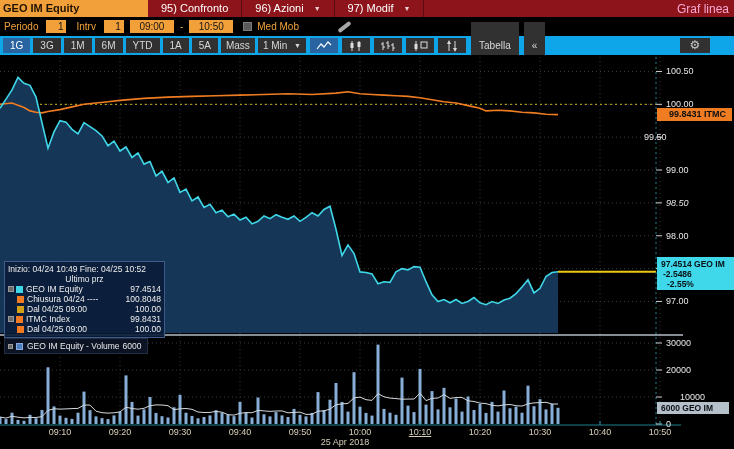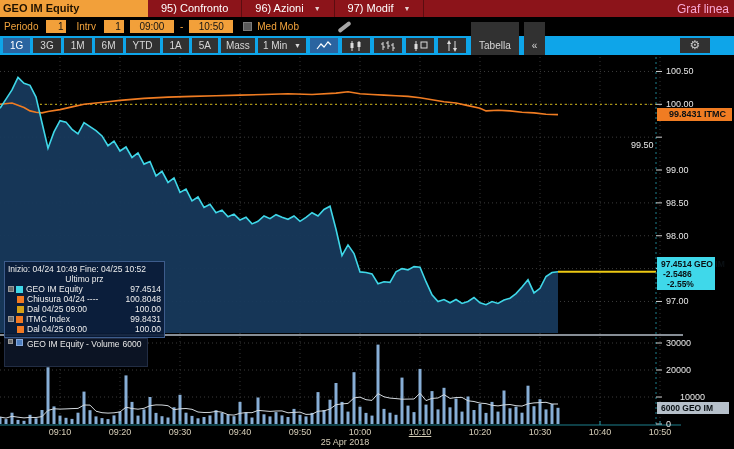--- a/index.html
+++ b/index.html
@@ -57,28 +57,28 @@
   .lg-line2{text-align:center}
   .lg-row{display:flex;align-items:center;height:10px;white-space:nowrap}
   .lg-toggle{width:6px;height:6px;background:#6a6a6a;border:1px solid #9a9a9a;margin-right:2px;flex:none}
   .lg-sp{width:9px;flex:none}
   .lg-sq{width:7px;height:7px;margin-right:3px;flex:none}
   .lg-val{margin-left:auto}
   
   .badge{position:absolute;color:#0a1014;font-weight:bold;white-space:nowrap}
   .badge-itmc{top:53px;left:657px;width:75px;height:13px;background:#f07c22;font-size:9px;
               line-height:13px;padding-left:12px}
-  .badge-geo{top:202px;left:657px;width:58px;height:33px;background:#3fd8ea;font-size:8.5px;
+  .badge-geo{top:202px;left:657px;width:77px;height:33px;background:#3fd8ea;font-size:8.5px;
              line-height:10px;padding:2px 3px 0 4px}
   .badge-geo .l2{padding-left:2px}
   .badge-geo .l3{padding-left:6px}
   .badge-vol{top:347px;left:657px;width:72px;height:12px;background:#b6c0ca;font-size:8.5px;
              line-height:12px;padding-left:4px}
   
-  .vol-header{position:absolute;top:283px;left:4px;height:29px;display:flex;align-items:flex-start;
+  .vol-header{position:absolute;top:283px;left:4px;height:16px;display:flex;align-items:center;
               background:#0c1424;border:1px solid #222d44;padding:0 5px 0 3px;font-size:8.5px;color:#e8e8e8}
   .vh-toggle{width:5px;height:5px;background:#6a6a6a;border:1px solid #9a9a9a;margin-right:3px}
   .vh-sq{width:7px;height:7px;background:#4e7fc0;border:1px solid #88aadd;margin-right:4px}
   .vh-val{margin-left:3px}
 </style>
 </head>
 <body>
 
 <div class="screen">
 
@@ -326,23 +326,23 @@
         <line x1="420" x2="420" y1="366" y2="370" stroke="#2a9aa8"></line>
         <line x1="480" x2="480" y1="366" y2="370" stroke="#2a9aa8"></line>
         <line x1="540" x2="540" y1="366" y2="370" stroke="#2a9aa8"></line>
         <line x1="600" x2="600" y1="366" y2="370" stroke="#2a9aa8"></line>
         <line x1="660" x2="660" y1="366" y2="370" stroke="#2a9aa8"></line>
       </svg>
 
     <div id="axis-labels">
         <div class="axis-label" style="top: 11.4571px; left: 666px;">100.50</div>
         <div class="axis-label" style="top: 44.3141px; left: 666px;">100.00</div>
-        <div class="axis-label" style="top: 77.1711px; left: 631px; margin-top: 8px;">99.50</div>
+        <div class="axis-label" style="top: 77.1711px; left: 644px;">99.50</div>
         <div class="axis-label" style="top: 110.028px; left: 666px;">99.00</div>
-        <div class="axis-label" style="top: 142.885px; left: 666px;">98.50</div>
+        <div class="axis-label" style="top: 142.885px; left: 666px; font-style: italic;">98.50</div>
         <div class="axis-label" style="top: 175.742px; left: 666px;">98.00</div>
         <div class="axis-label" style="top: 208.599px; left: 666px;">97.50</div>
         <div class="axis-label" style="top: 241.456px; left: 666px;">97.00</div>
         <div class="axis-label" style="top: 283px; left: 666px;">30000</div>
         <div class="axis-label" style="top: 310px; left: 666px;">20000</div>
         <div class="axis-label" style="top: 337px; left: 666px; margin-left: 14px;">10000</div>
         <div class="axis-label" style="top: 364px; left: 666px;">0</div>
       </div>
 
     <div class="legend">

